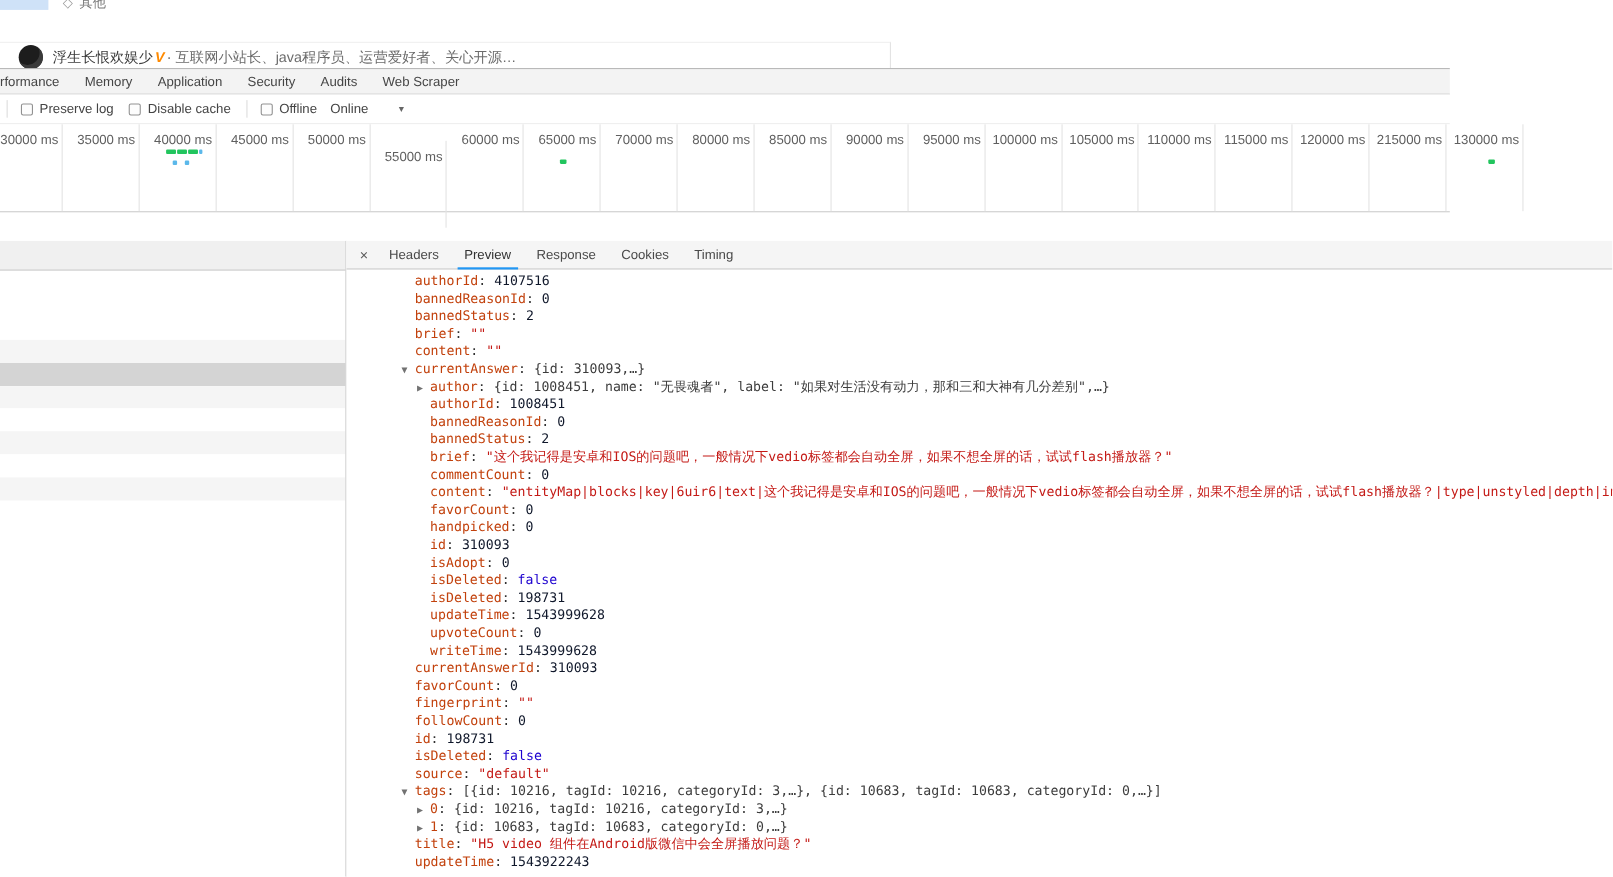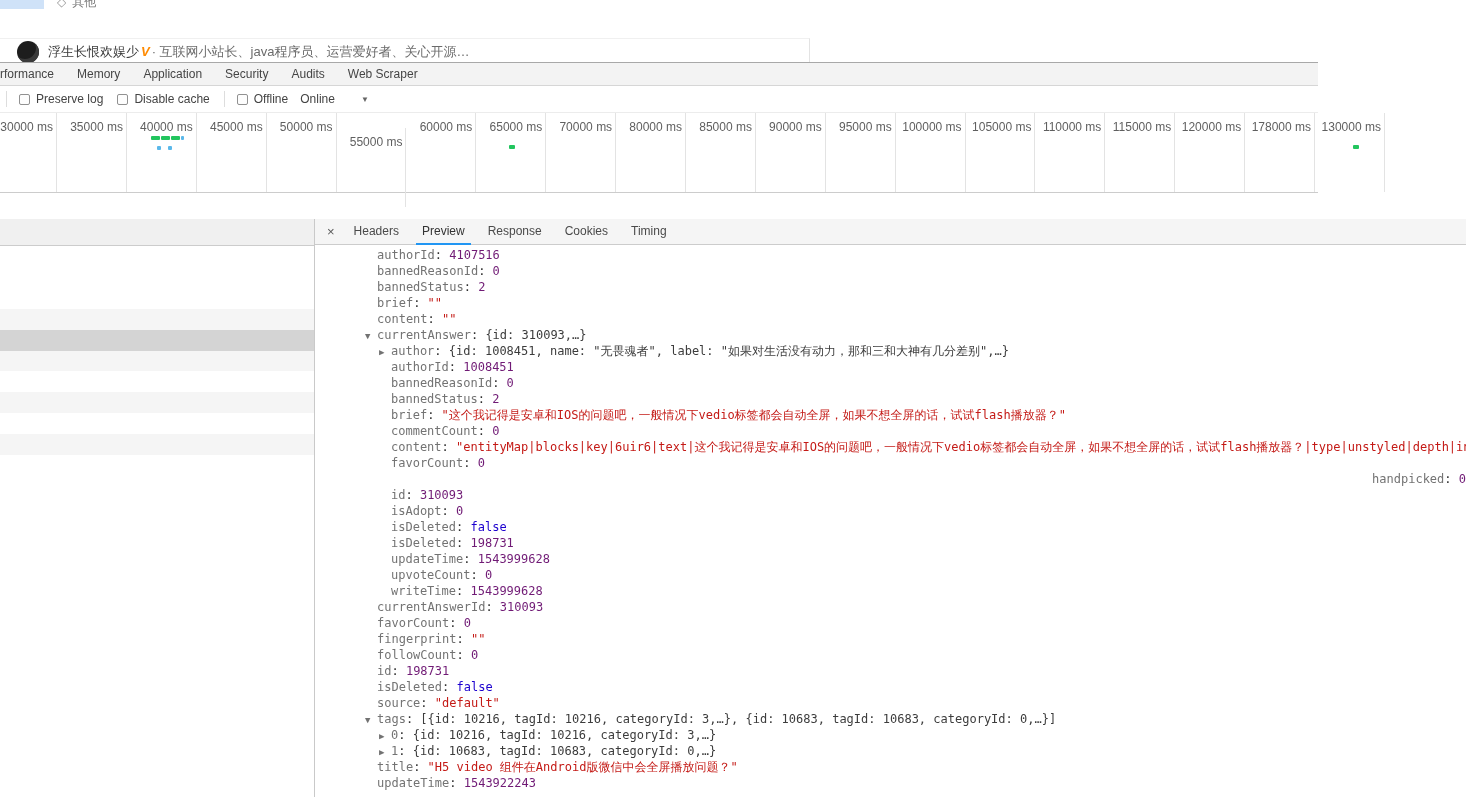--- a/index.html
+++ b/index.html
@@ -51,22 +51,22 @@
     display:flex; align-items:center; color:#4a4a4a; }
   #detail-close { margin:0 13px 0 12px; font-size:13px; color:#5a5a5a; cursor:default; }
   .ptab { padding:5px 6px 4px 6px; margin-right:11px; border-bottom:2px solid transparent; height:26px;
     display:flex; align-items:center; cursor:default; }
   .ptab.active { border-bottom:2px solid #2196f3; color:#333; }
   
   #preview { position:relative; height:546px; overflow:hidden; padding-top:2px;
     font-family:"DejaVu Sans Mono","Liberation Mono",monospace; font-size:12px; line-height:16px; }
   .prow { white-space:pre; height:16px; overflow:visible; color:#303030; }
   .prow .mk { display:inline-block; width:12px; margin-left:-12px; color:#727272; font-size:9px; }
-  .prow .k { color:#737373;margin-top:15px; }
-  .prow .v.num { color:#701a75; }
+  .prow .k { color:#c2410c;margin-top:15px; }
+  .prow .v.num { color:#0f172a; }
   .prow .v.bool { color:#1c00cf; }
   .prow .v.str { color:#c41a16; }
   .prow .v.obj { color:#3c3c3c; }
 </style>
 </head>
 <body>
 
 <div id="screen">
 
   <div id="browser-area">
@@ -115,21 +115,21 @@
         <div class="tcol" style="width: 69.9px;">70000 ms</div>
         <div class="tcol" style="width: 69.9px;">80000 ms</div>
         <div class="tcol" style="width: 69.9px;">85000 ms</div>
         <div class="tcol" style="width: 69.9px;">90000 ms</div>
         <div class="tcol" style="width: 69.9px;">95000 ms</div>
         <div class="tcol" style="width: 69.9px;">100000 ms</div>
         <div class="tcol" style="width: 69.9px;">105000 ms</div>
         <div class="tcol" style="width: 69.9px;">110000 ms</div>
         <div class="tcol" style="width: 69.9px;">115000 ms</div>
         <div class="tcol" style="width: 69.9px;">120000 ms</div>
-        <div class="tcol" style="width: 69.9px;">178000 ms</div>
+        <div class="tcol" style="width: 69.9px;">215000 ms</div>
         <div class="tcol" style="width: 69.9px;">130000 ms</div>
         <div class="tcol" style="width: 12px; border-right: none;"></div>
         <div class="tmark" style="left: 151px; top: 23px; width: 9px; height: 4px; background: rgb(34, 197, 94);"></div>
         <div class="tmark" style="left: 161px; top: 23px; width: 9px; height: 4px; background: rgb(34, 197, 94);"></div>
         <div class="tmark" style="left: 171px; top: 23px; width: 9px; height: 4px; background: rgb(34, 197, 94);"></div>
         <div class="tmark" style="left: 181px; top: 23px; width: 3px; height: 4px; background: rgb(91, 184, 234);"></div>
         <div class="tmark" style="left: 157px; top: 33px; width: 4px; height: 4px; background: rgb(91, 184, 234);"></div>
         <div class="tmark" style="left: 168px; top: 33px; width: 4px; height: 4px; background: rgb(91, 184, 234);"></div>
         <div class="tmark" style="left: 509px; top: 32px; width: 6px; height: 4px; background: rgb(34, 197, 94);"></div>
         <div class="tmark" style="left: 1353px; top: 32px; width: 6px; height: 4px; background: rgb(34, 197, 94);"></div>
@@ -165,21 +165,21 @@
             <div class="prow" style="padding-left: 62px;"><span class="k">content</span><span class="s">: </span><span class="v str">""</span></div>
             <div class="prow" style="padding-left: 62px;"><span class="mk">▼</span><span class="k">currentAnswer</span><span class="s">: </span><span class="v obj">{id: 310093,…}</span></div>
             <div class="prow" style="padding-left: 76px;"><span class="mk">▶</span><span class="k">author</span><span class="s">: </span><span class="v obj">{id: 1008451, name: "无畏魂者", label: "如果对生活没有动力，那和三和大神有几分差别",…}</span></div>
             <div class="prow" style="padding-left: 76px;"><span class="k">authorId</span><span class="s">: </span><span class="v num">1008451</span></div>
             <div class="prow" style="padding-left: 76px;"><span class="k">bannedReasonId</span><span class="s">: </span><span class="v num">0</span></div>
             <div class="prow" style="padding-left: 76px;"><span class="k">bannedStatus</span><span class="s">: </span><span class="v num">2</span></div>
             <div class="prow" style="padding-left: 76px;"><span class="k">brief</span><span class="s">: </span><span class="v str">"这个我记得是安卓和IOS的问题吧，一般情况下vedio标签都会自动全屏，如果不想全屏的话，试试flash播放器？"</span></div>
             <div class="prow" style="padding-left: 76px;"><span class="k">commentCount</span><span class="s">: </span><span class="v num">0</span></div>
             <div class="prow" style="padding-left: 76px;"><span class="k">content</span><span class="s">: </span><span class="v str">"entityMap|blocks|key|6uir6|text|这个我记得是安卓和IOS的问题吧，一般情况下vedio标签都会自动全屏，如果不想全屏的话，试试flash播放器？|type|unstyled|depth|inlineSty</span></div>
             <div class="prow" style="padding-left: 76px;"><span class="k">favorCount</span><span class="s">: </span><span class="v num">0</span></div>
-            <div class="prow" style="padding-left: 76px; text-align: right;"><span class="k">handpicked</span><span class="s">: </span><span class="v num">0</span></div>
+            <div class="prow" style="padding-left: 76px;"><span class="k">handpicked</span><span class="s">: </span><span class="v num">0</span></div>
             <div class="prow" style="padding-left: 76px;"><span class="k">id</span><span class="s">: </span><span class="v num">310093</span></div>
             <div class="prow" style="padding-left: 76px;"><span class="k">isAdopt</span><span class="s">: </span><span class="v num">0</span></div>
             <div class="prow" style="padding-left: 76px;"><span class="k">isDeleted</span><span class="s">: </span><span class="v bool">false</span></div>
             <div class="prow" style="padding-left: 76px;"><span class="k">isDeleted</span><span class="s">: </span><span class="v num">198731</span></div>
             <div class="prow" style="padding-left: 76px;"><span class="k">updateTime</span><span class="s">: </span><span class="v num">1543999628</span></div>
             <div class="prow" style="padding-left: 76px;"><span class="k">upvoteCount</span><span class="s">: </span><span class="v num">0</span></div>
             <div class="prow" style="padding-left: 76px;"><span class="k">writeTime</span><span class="s">: </span><span class="v num">1543999628</span></div>
             <div class="prow" style="padding-left: 62px;"><span class="k">currentAnswerId</span><span class="s">: </span><span class="v num">310093</span></div>
             <div class="prow" style="padding-left: 62px;"><span class="k">favorCount</span><span class="s">: </span><span class="v num">0</span></div>
             <div class="prow" style="padding-left: 62px;"><span class="k">fingerprint</span><span class="s">: </span><span class="v str">""</span></div>

